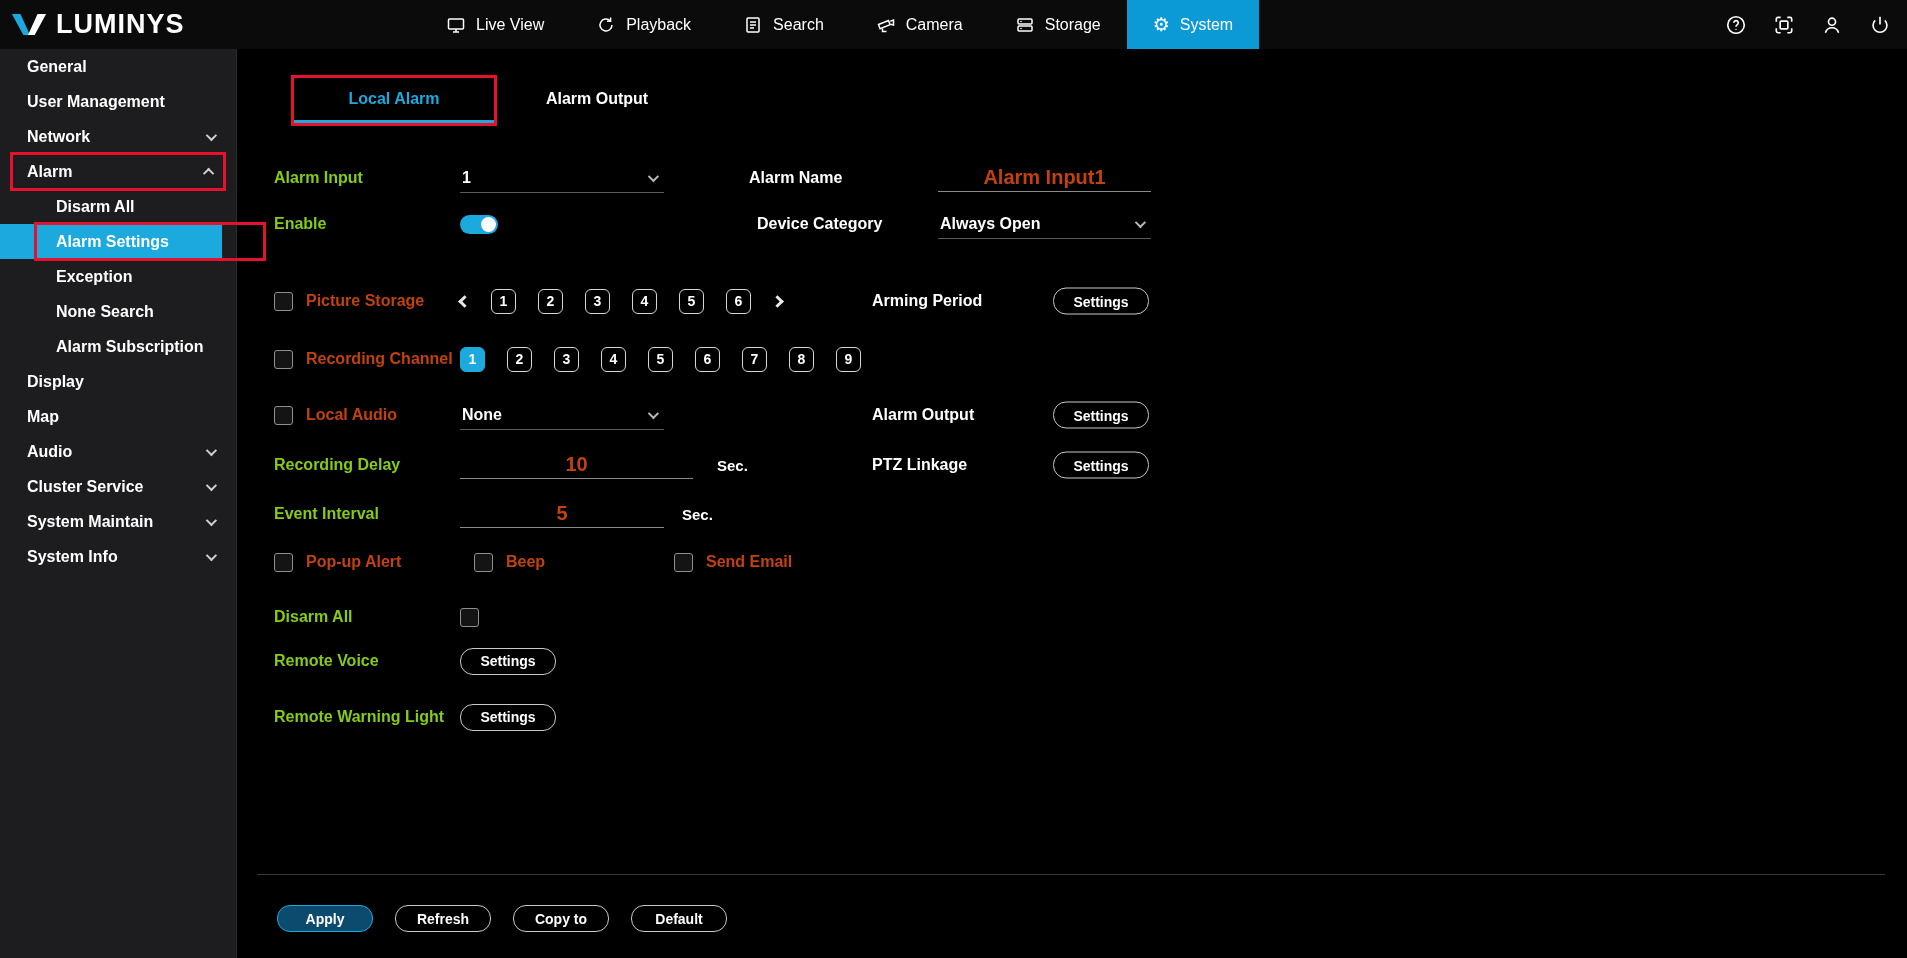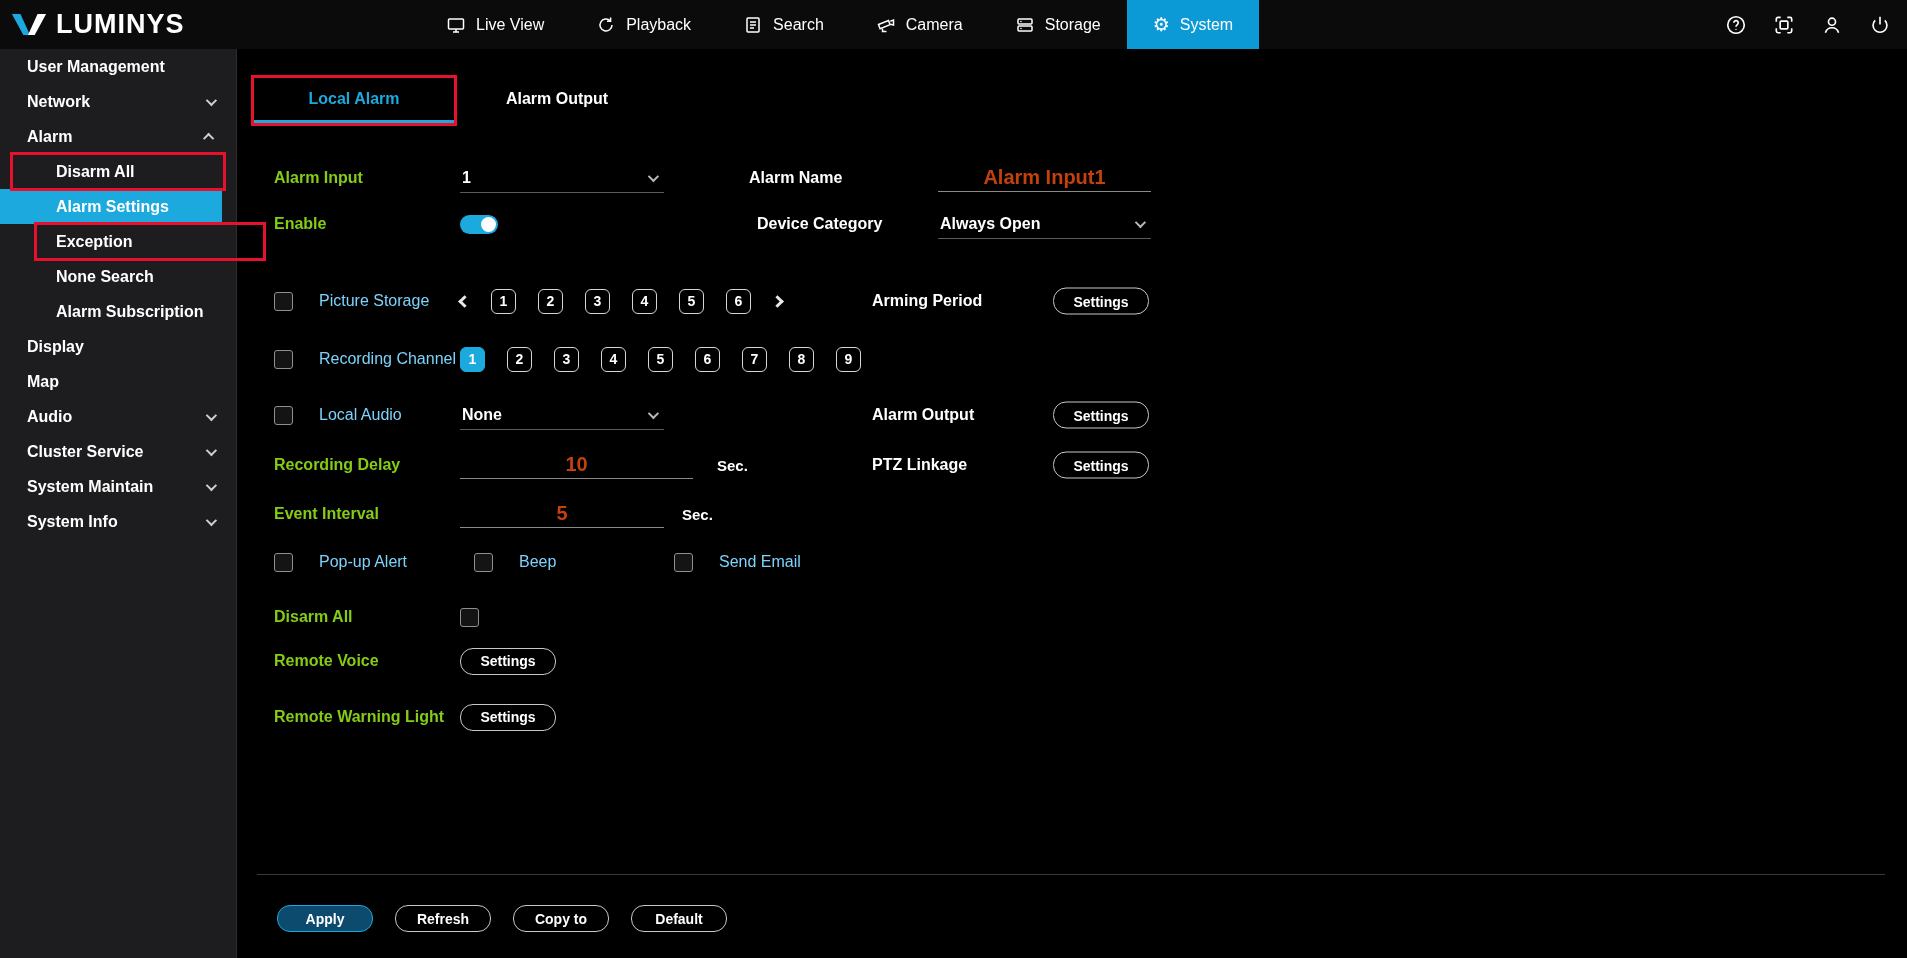--- a/index.html
+++ b/index.html
@@ -28,28 +28,28 @@
   .chev-down { width:8px; height:8px; border-right:2px solid #cfcfcf; border-bottom:2px solid #cfcfcf; transform:rotate(45deg) translateY(-2px); }
   .chev-up   { width:8px; height:8px; border-right:2px solid #cfcfcf; border-bottom:2px solid #cfcfcf; transform:rotate(-135deg) translateY(-2px); }
 
   
   .ann { position:absolute; border:3px solid #E8112D; pointer-events:none; z-index:9; }
 
   
   .content { position:absolute; left:237px; top:49px; right:0; bottom:0; background:#000; }
 
   .tabbar { position:absolute; top:26px; left:14px; display:flex; align-items:center; }
-  .tabwrap { border:3px solid #E8112D; }
+  .tabwrap { border:3px solid #E8112D;margin-left:40px; }
   .tab { width:200px; height:45px; display:flex; align-items:center; justify-content:center; font-size:16px; font-weight:600; color:#fff; cursor:pointer; border-bottom:3px solid transparent; }
   .tab.active { color:#1BA9DE; border-bottom-color:#1BA9DE; }
   .tab2 { margin-left:10px; width:180px; }
 
   .frow { position:absolute; left:37px; right:24px; height:30px; display:flex; align-items:center; }
   .lcol { width:186px; flex:none; font-size:16px; font-weight:600; color:#84cc16; }
-  .ccol { width:186px; flex:none; display:flex; align-items:center; gap:26px; font-size:16px; font-weight:400; color:#7dd3fc; }
+  .ccol { width:186px; flex:none; display:flex; align-items:center; gap:13px; font-size:16px; font-weight:700; color:#c2410c; }
   .rlabel { font-size:16px; font-weight:600; color:#fff; white-space:nowrap; }
   .abs { position:absolute; top:50%; transform:translateY(-50%); }
 
   .dropdown { width:204px; height:30px; border-bottom:1px solid #5a5a5a; display:flex; align-items:center; justify-content:space-between; padding:0 8px 0 2px; cursor:pointer; flex:none; }
   .dropdown .val { color:#fff; font-size:16px; font-weight:600; }
   .dd-caret { width:8px; height:8px; border-right:2px solid #b9b9b9; border-bottom:2px solid #b9b9b9; transform:rotate(45deg) translateY(-2px); }
 
   .uinput { background:transparent; border:none; border-bottom:1px solid #8a8a8a; color:#c2410c; font-size:20px; font-weight:600; height:28px; padding:0 2px; font-family:inherit; flex:none; outline:none;text-align:center; }
 
   .toggle { width:38px; height:19px; border-radius:10px; background:#1BA9DE; position:relative; cursor:pointer; flex:none; }
@@ -163,20 +163,23 @@
     <span class="icon-btn">
       <svg width="22" height="22" viewBox="0 0 20 20" fill="none" stroke="#fff" stroke-width="1.5">
         <path d="M10 2.5v7"></path>
           <path d="M5.6 5.8a6.3 6.3 0 1 0 8.8 0"></path>
       </svg>
     </span>
   </div>
 </div>
 
 <div class="sidebar">
+  <div class="side-item">
+    <span>General</span>
+  </div>
   <div class="side-item">
     <span>User Management</span>
   </div>
   <div class="side-item">
     <span>Network</span>
     <span class="chev chev-down"></span>
   </div>
   <div class="side-item">
     <span>Alarm</span>
     <span class="chev chev-up"></span>

